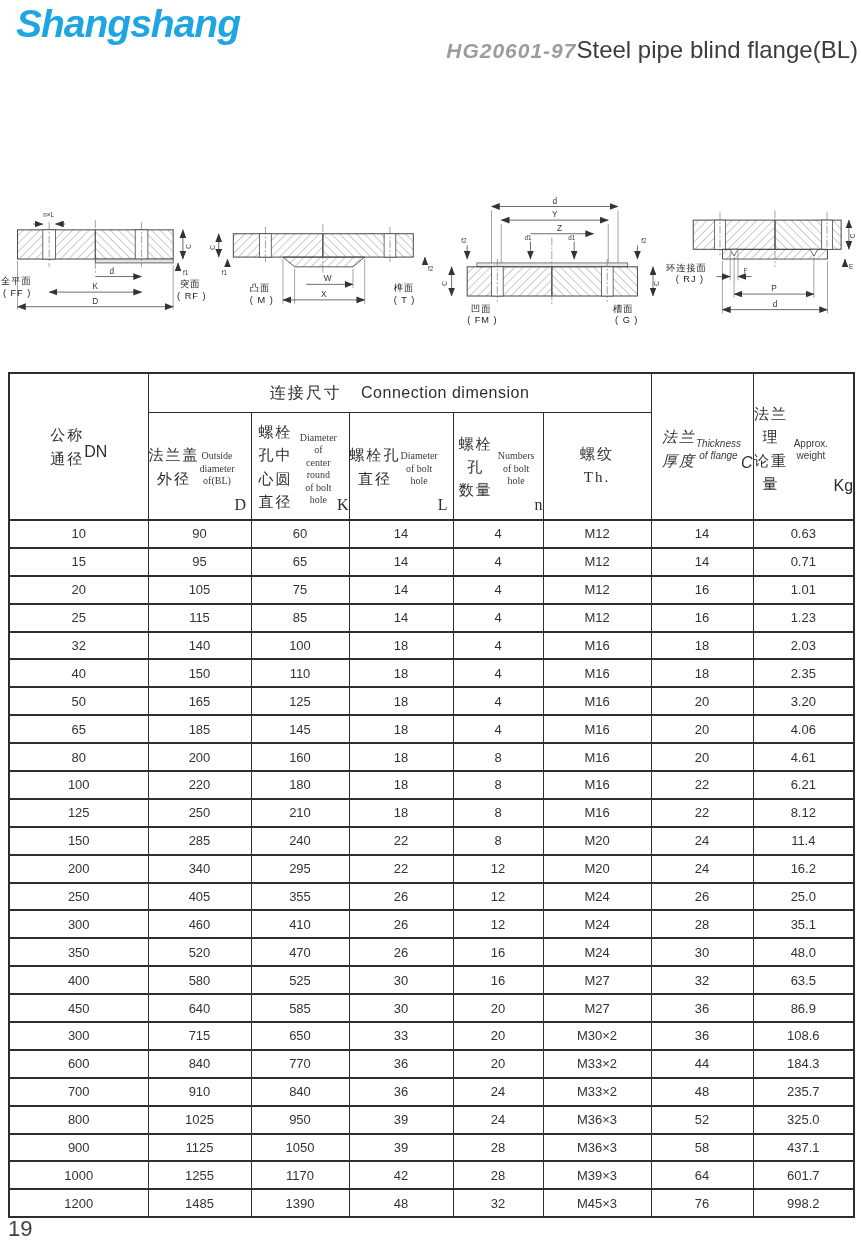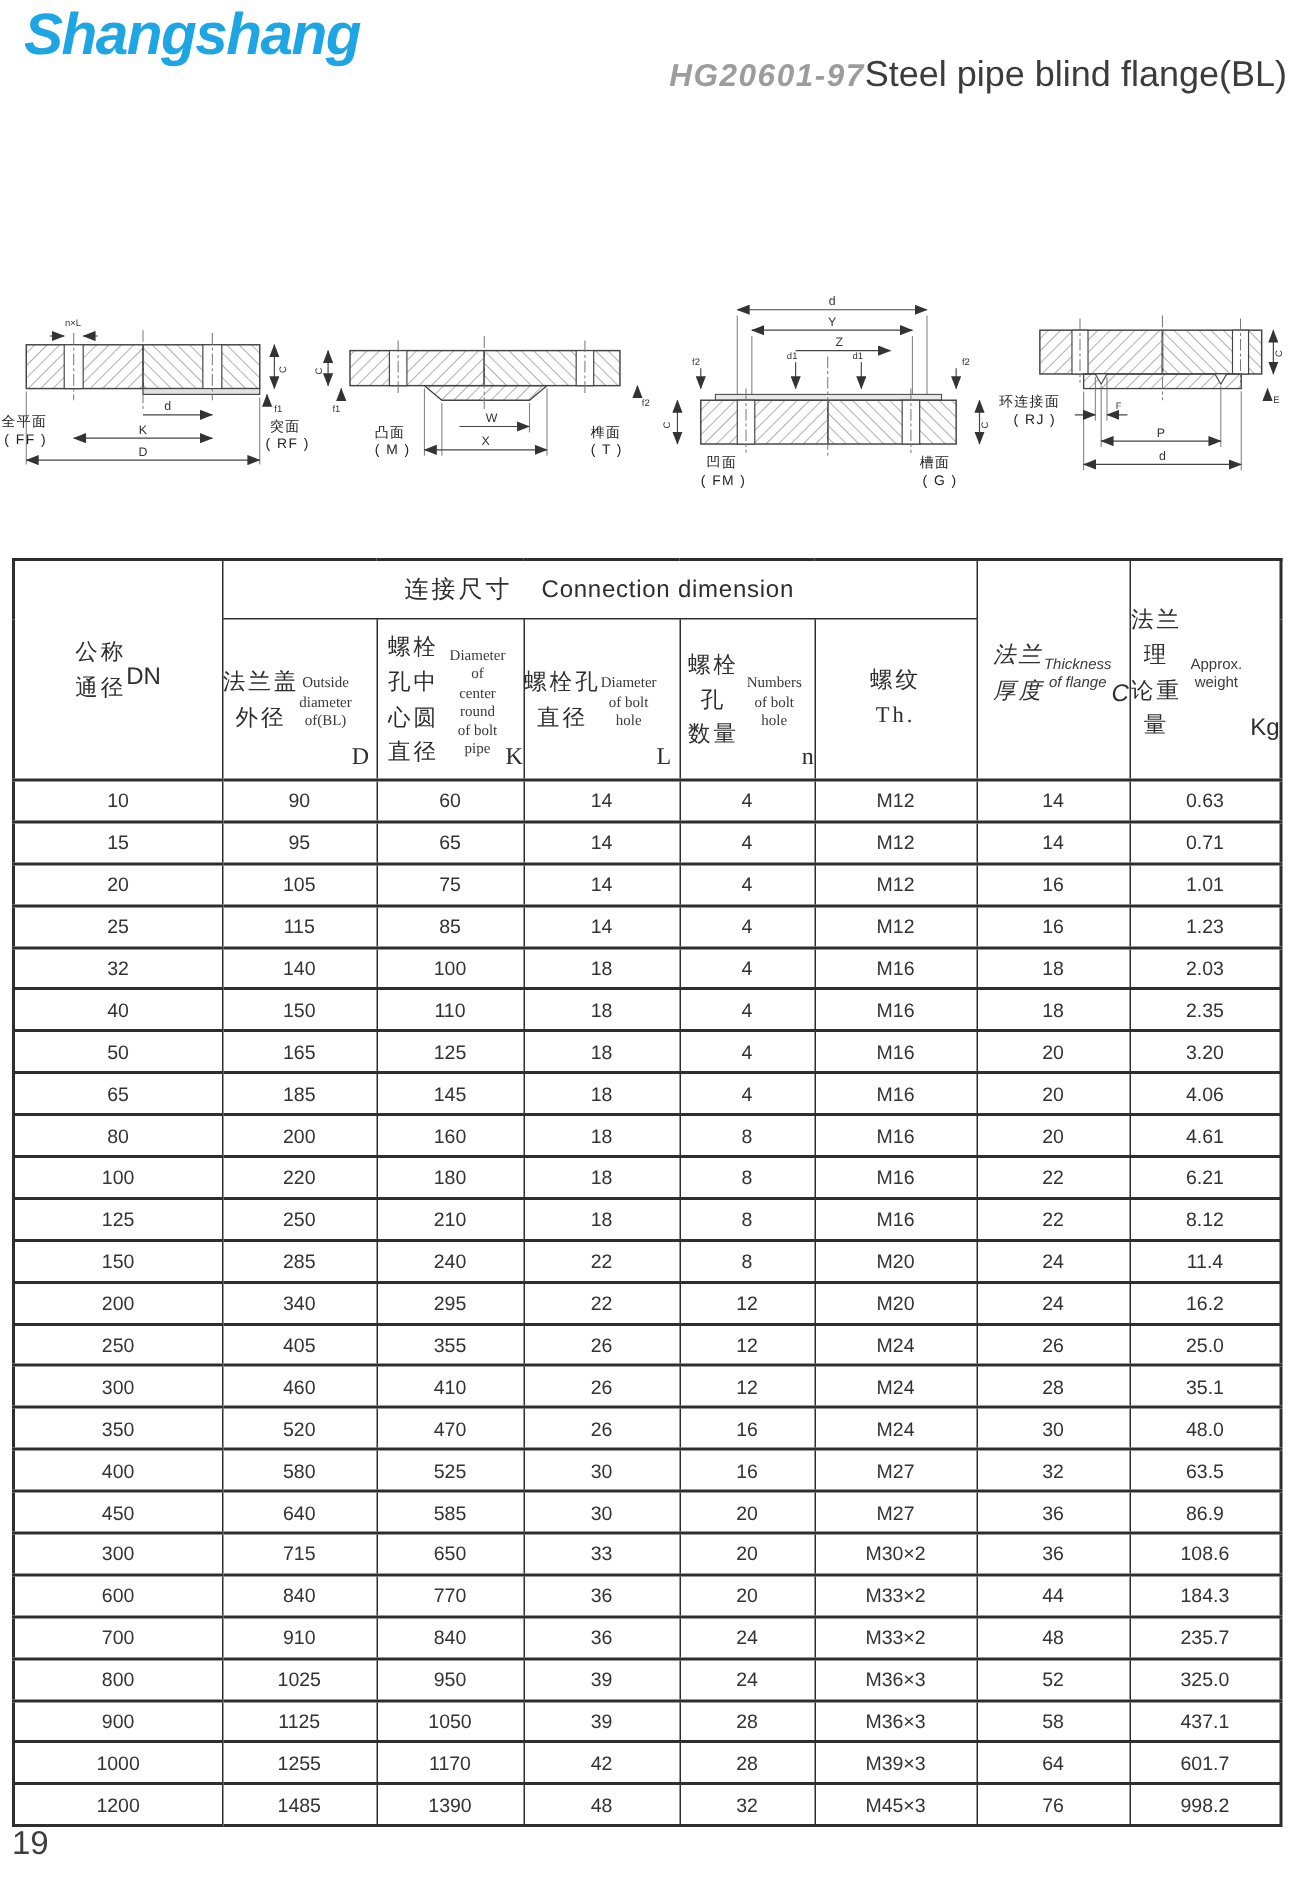--- a/index.html
+++ b/index.html
@@ -293,21 +293,21 @@
 of(BL)</span>
           <span class="th-code">D</span>
         </div>
       </th>
       <th>
         <div class="th-stack">
           <span class="th-zh">螺栓孔中
 心圆直径</span>
           <span class="th-en">Diameter of
 center round
-of bolt pipe</span>
+of bolt hole</span>
           <span class="th-code">K</span>
         </div>
       </th>
       <th>
         <div class="th-stack">
           <span class="th-zh">螺栓孔
 直径</span>
           <span class="th-en">Diameter
 of bolt
 hole</span>

